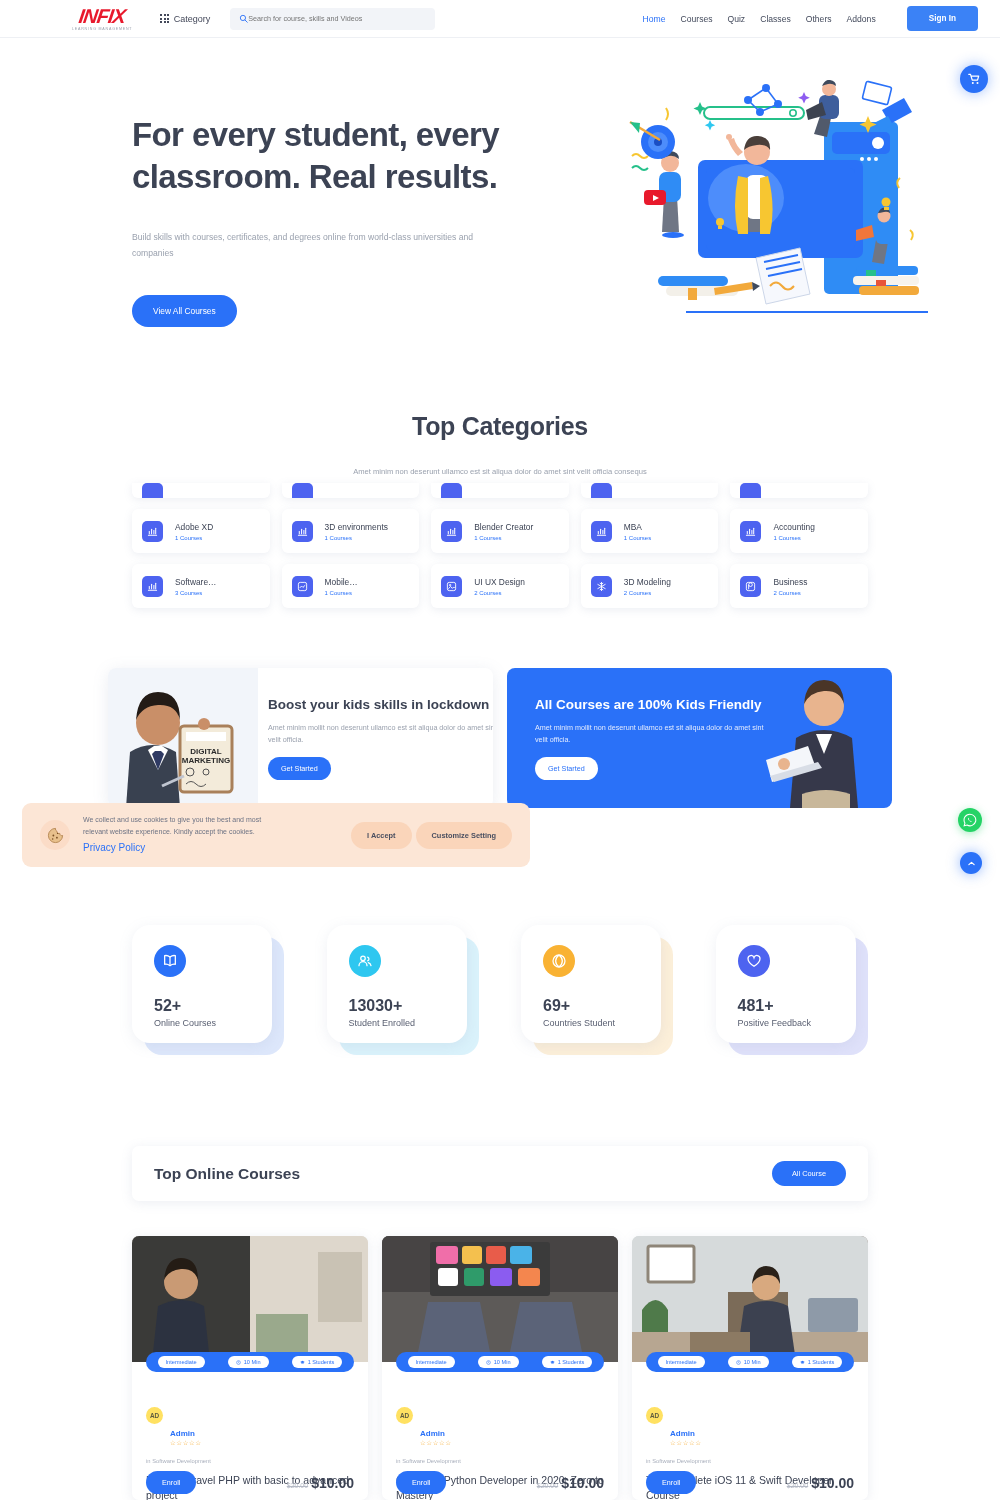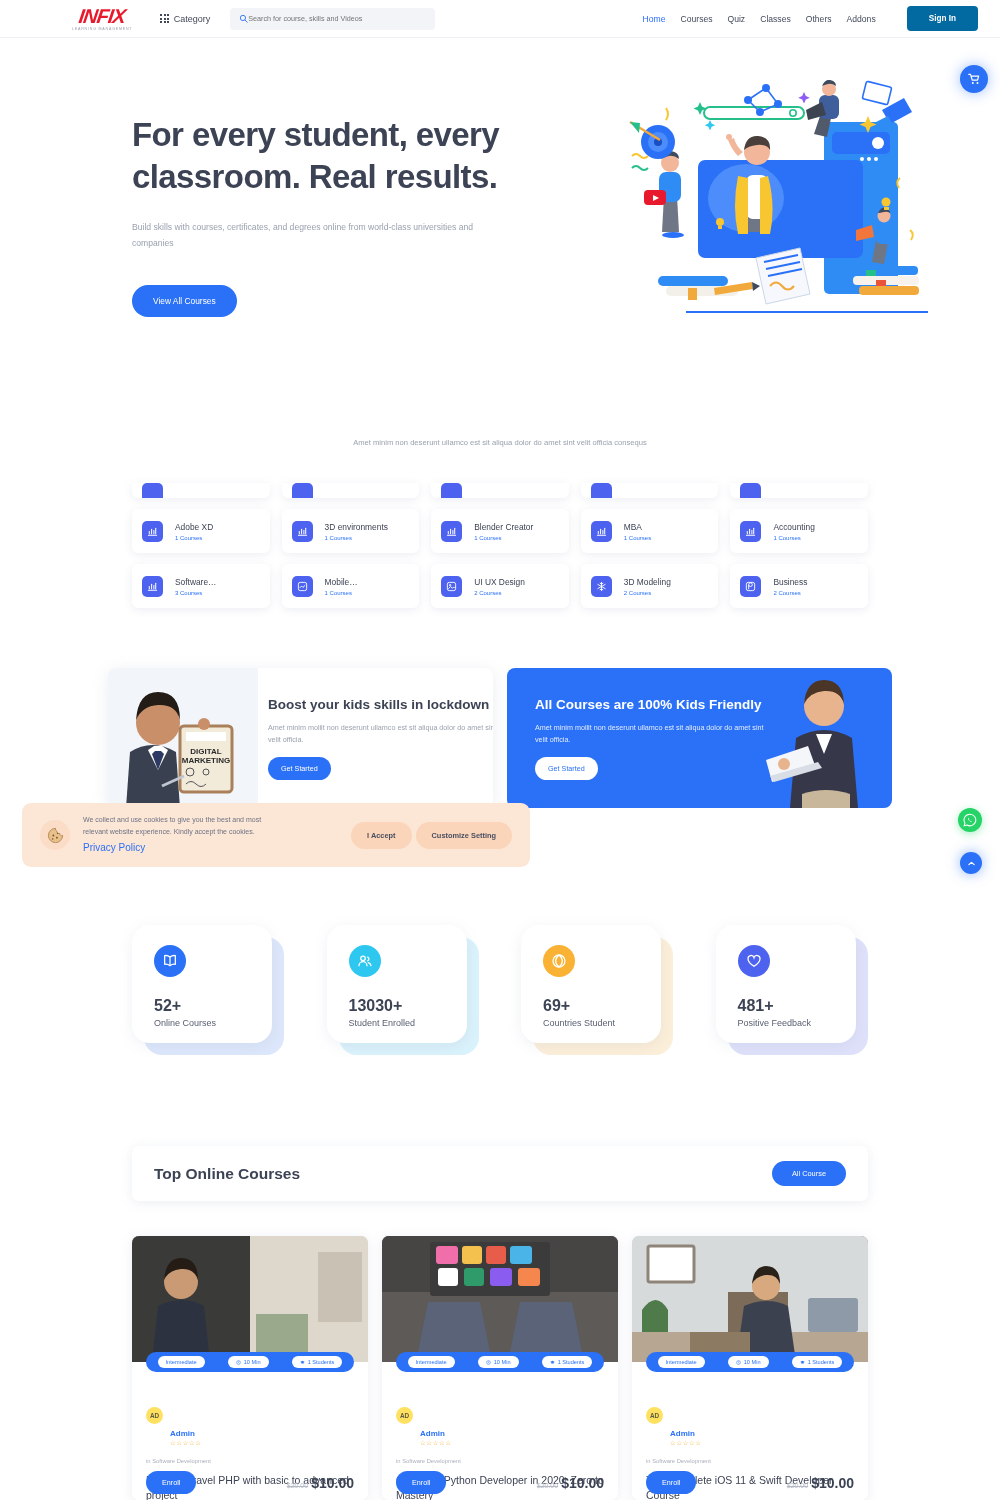--- a/index.html
+++ b/index.html
@@ -46,35 +46,35 @@
   .search-box svg { flex: 0 0 auto; }
   .search-box input {
     border: none; background: transparent; outline: none;
     font-family: inherit; font-size: 7.2px; color: #8d94a3; width: 100%;
   }
 
   .nav { margin-left: auto; display: flex; align-items: center; gap: 15px; }
   .nav a { font-size: 8.6px; color: #434a5c; text-decoration: none; cursor: pointer; }
   .nav a.active { color: #2a71f8; }
   .signin-btn {
-    margin-left: 16px; background: #0369a1; color: #fff;
+    margin-left: 16px; background: #3b82f6; color: #fff;
     font-size: 8.2px; font-weight: bold;
     padding: 8px 22px; border-radius: 4px; border: none;
     cursor: pointer; font-family: inherit;
   }
 
   
   .hero { display: flex; padding: 62px 72px 0 132px; position: relative; }
   .hero-left { width: 400px; padding-top: 14px; }
   .hero-title {
     font-size: 33px; line-height: 1.28; font-weight: bold;
     color: #3c4354; letter-spacing: -0.6px;
   }
   .hero-sub {
-    margin-top: 22px; font-size: 8.6px; line-height: 1.85;
+    margin-top: 32px; font-size: 8.6px; line-height: 1.85;
     color: #9aa1ae; max-width: 345px;
   }
   .hero-cta {
     margin-top: 33px; background: #2a71f8; color: #fff;
     font-size: 8.4px; padding: 11px 21px; border: none;
     border-radius: 18px; cursor: pointer; font-family: inherit;
   }
   .hero-art { position: absolute; left: 628px; top: 80px; width: 330px; height: 240px; }
 
   
@@ -394,20 +394,21 @@
     <path d="M4 76 q4 -4 8 0 q4 4 8 0" stroke="#f7c631" stroke-width="2" fill="none"></path>
     <path d="M4 88 q4 -4 8 0 q4 4 8 0" stroke="#25c08a" stroke-width="2" fill="none"></path>
     <path d="M38 28 q4 6 0 12" stroke="#f7c631" stroke-width="2" fill="none"></path>
     <path d="M282 150 q5 4 1 10" stroke="#f7c631" stroke-width="2" fill="none"></path>
     <path d="M272 98 q-5 4 -1 10" stroke="#f7c631" stroke-width="2" fill="none"></path>
     <line x1="58" y1="232" x2="300" y2="232" stroke="#2a71f8" stroke-width="2"></line>
   </svg>
 </div>
 
 <div style="position:absolute; left:0; top:412px; width:1000px;">
+  <h2 class="sec-title">Top Categories</h2>
   <p class="sec-sub">Amet minim non deserunt ullamco est sit aliqua dolor do amet sint velit officia consequs</p>
 </div>
 
 <div class="cats">
 
   <div class="cat-card clipped">
     <div class="cat-ico"></div>
   </div>
   <div class="cat-card clipped">
     <div class="cat-ico"></div>

